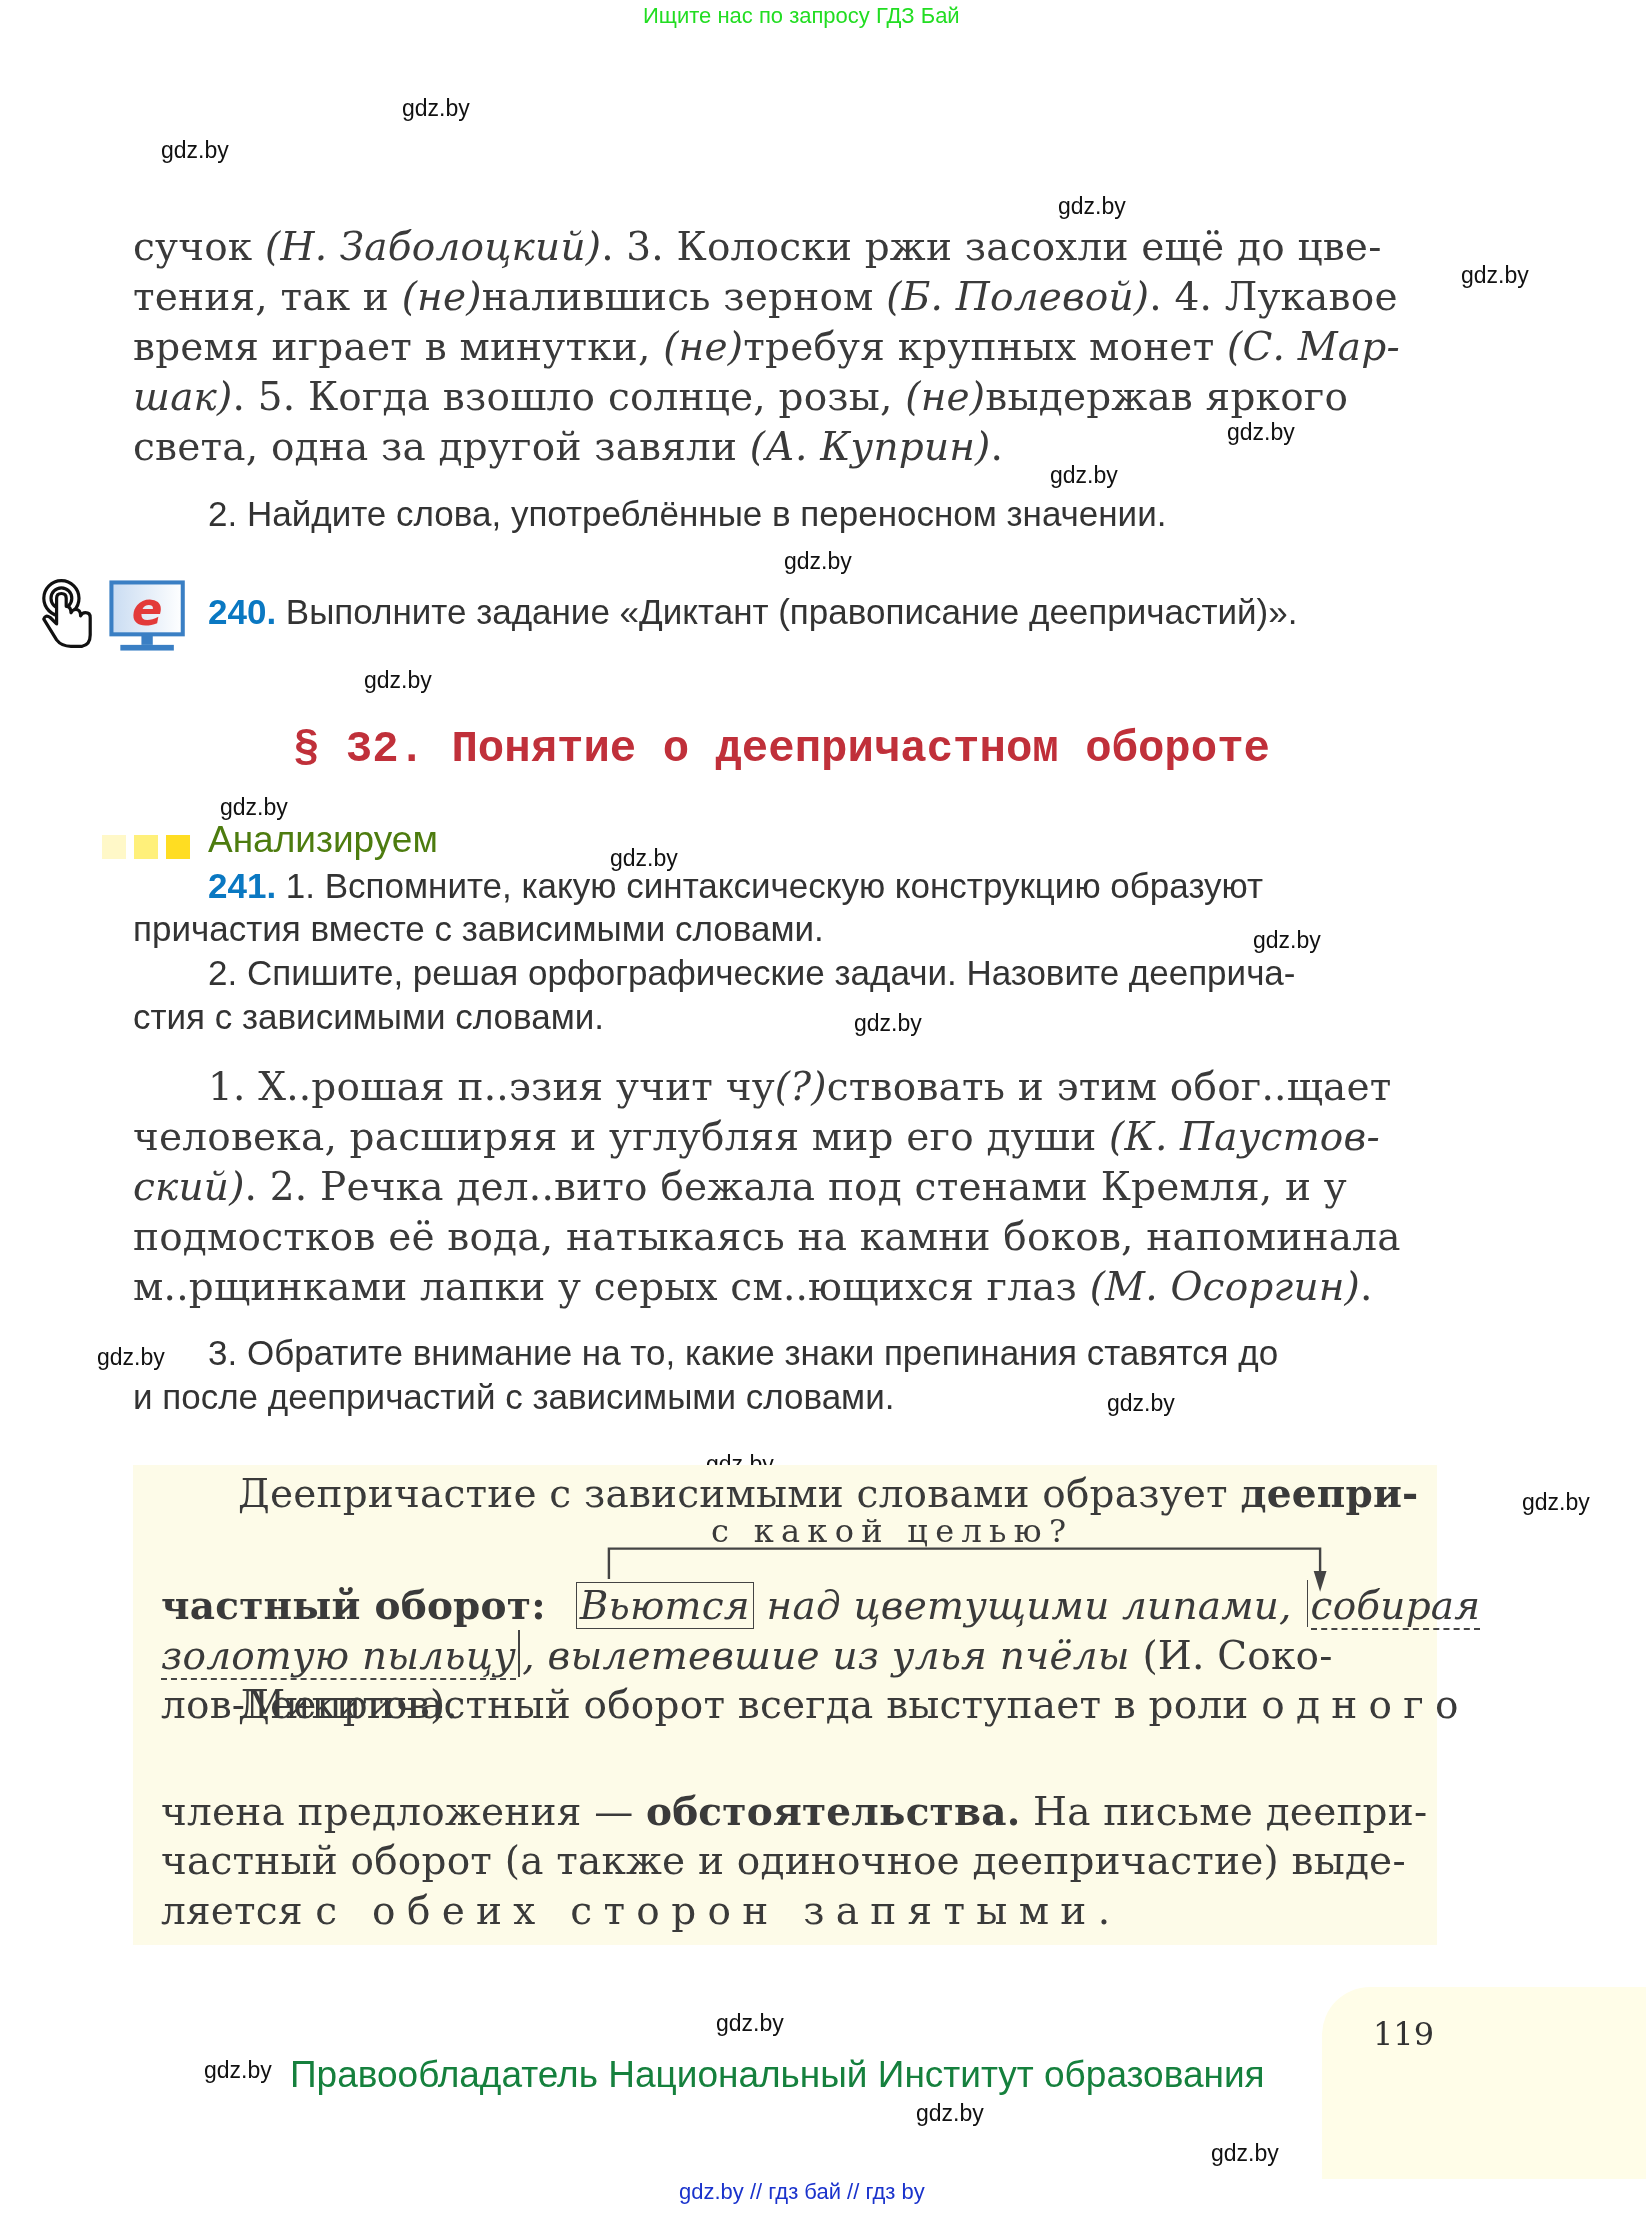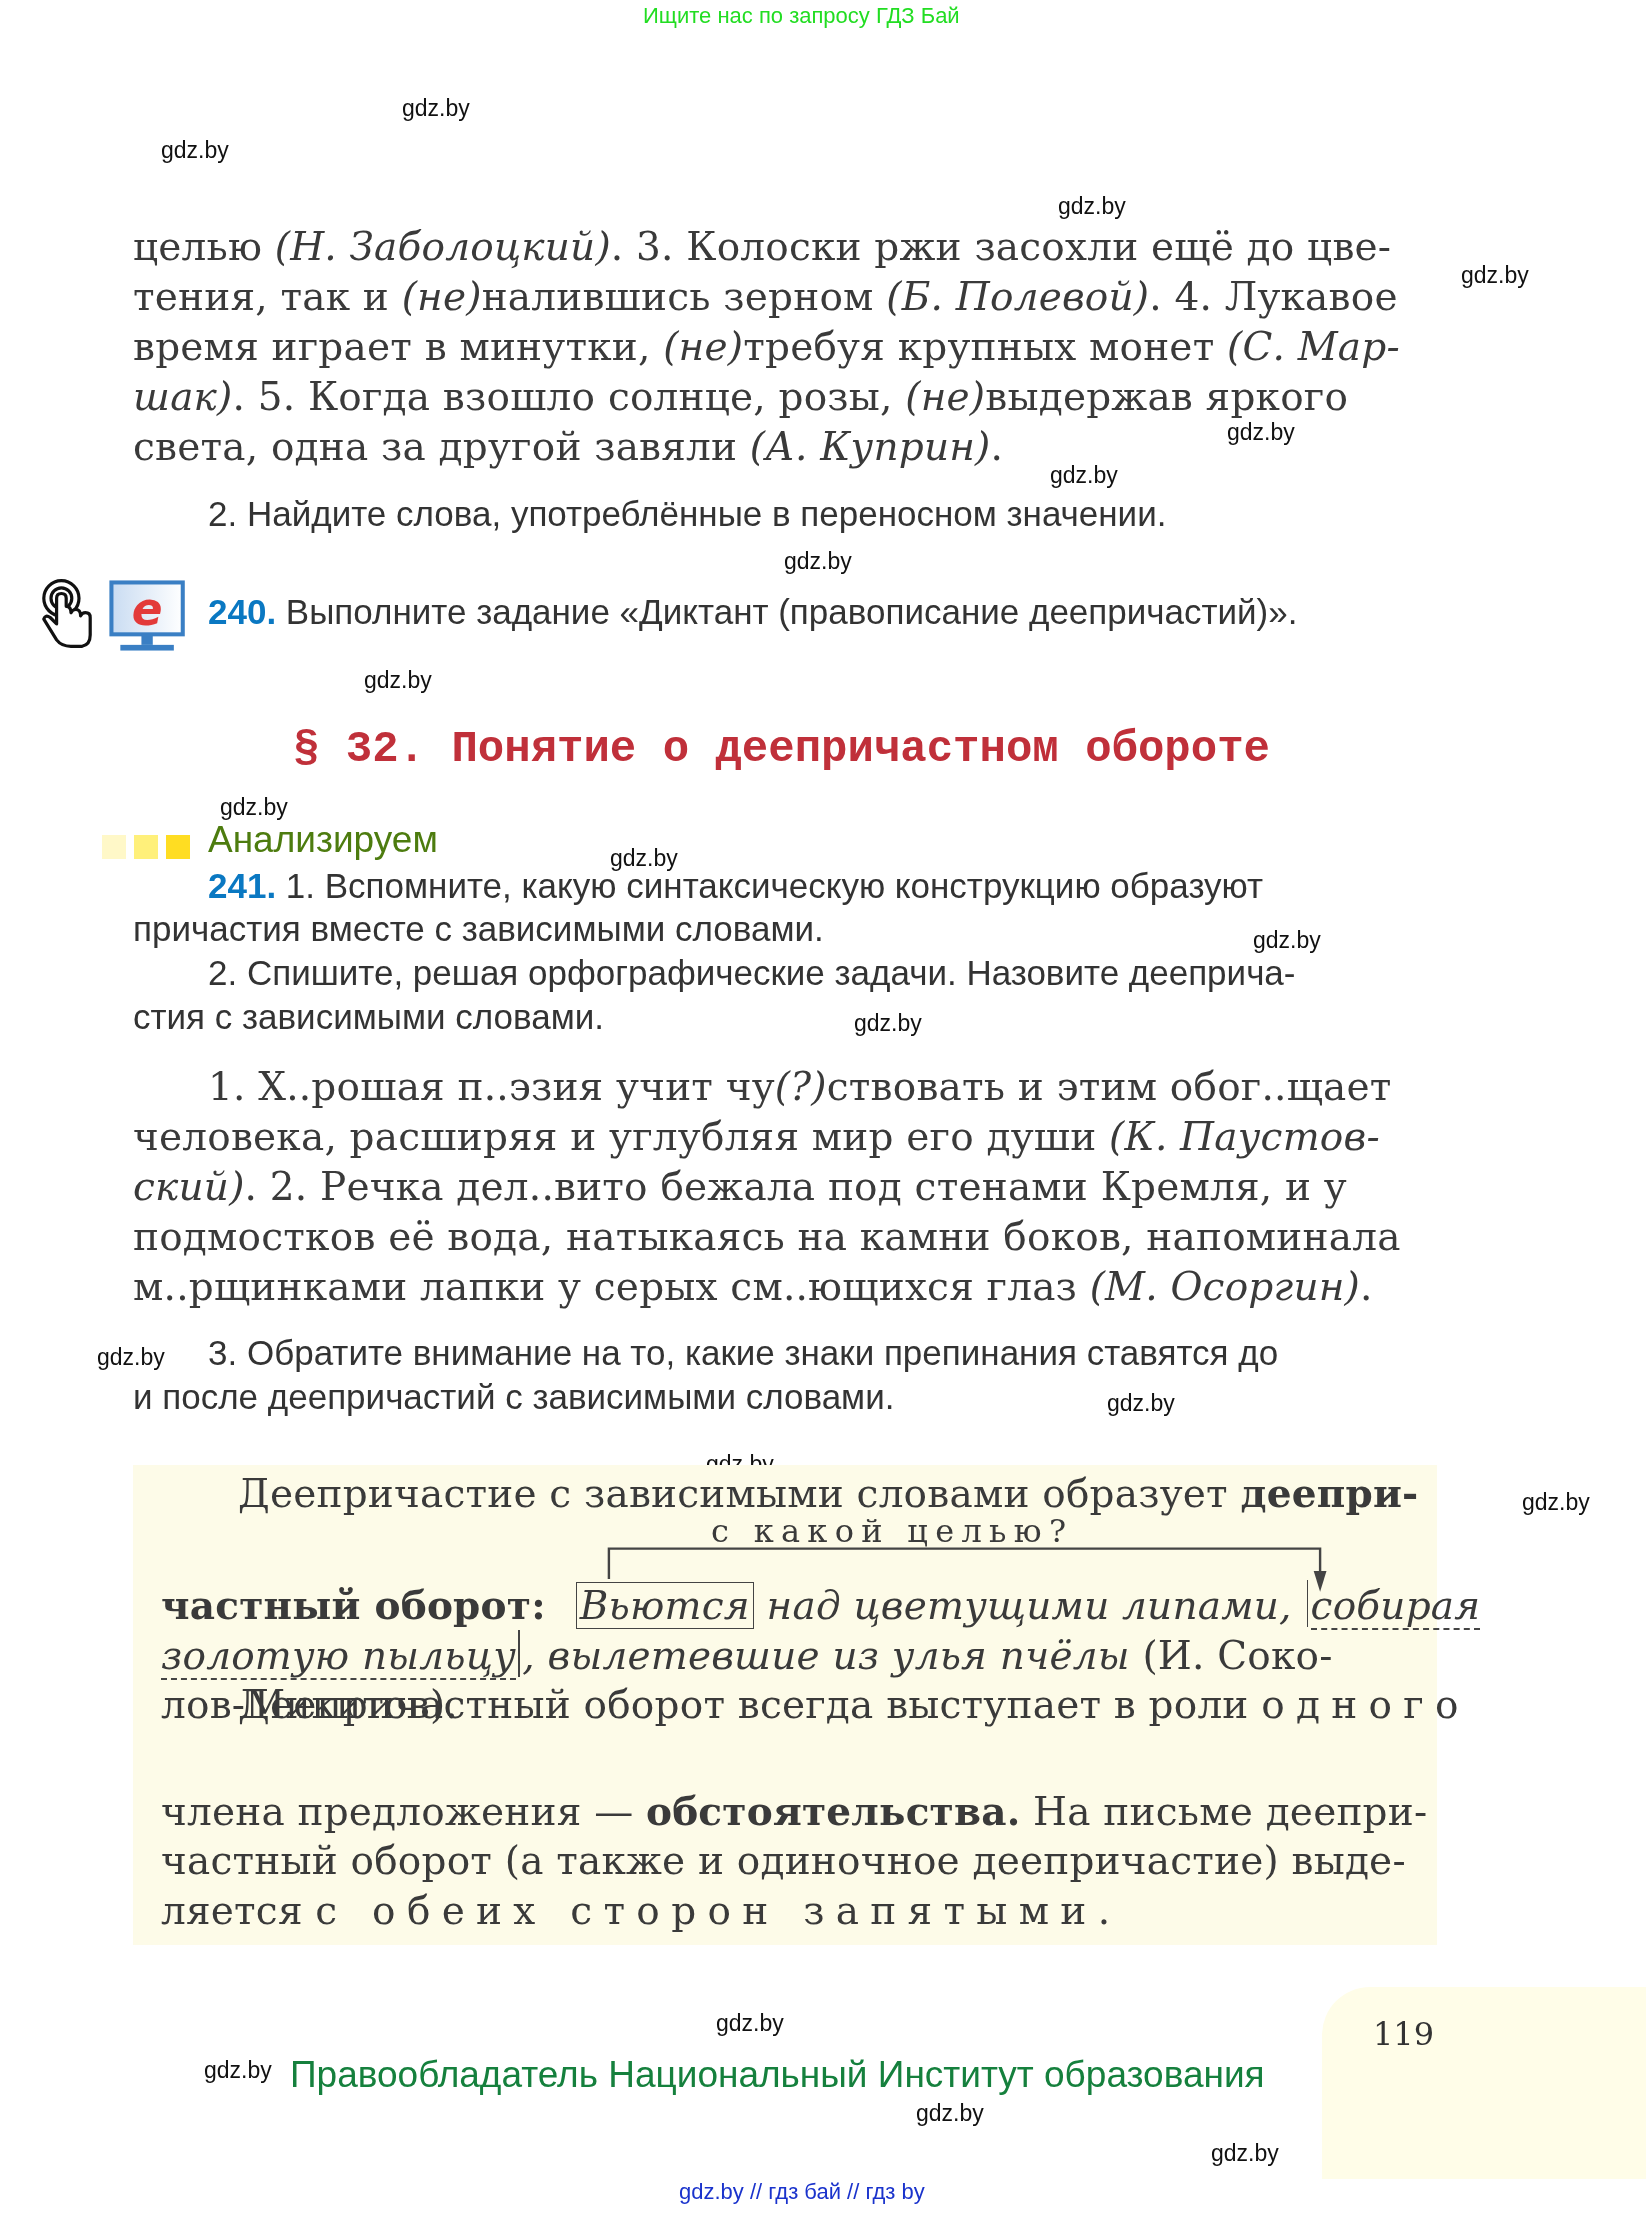--- a/index.html
+++ b/index.html
@@ -51,21 +51,21 @@
 <div class="abs wm" style="left:262px; top:1541px;">gdz.by</div>
 <div class="abs wm" style="left:663px; top:1678px;">gdz.by</div>
 <div class="abs wm" style="left:899px; top:1718px;">gdz.by</div>
 <div class="abs wm" style="left:1340px; top:1912px;">gdz.by</div>
 <div class="abs wm" style="left:716px; top:2010px;">gdz.by</div>
 <div class="abs wm" style="left:204px; top:2057px;">gdz.by</div>
 <div class="abs wm" style="left:916px; top:2100px;">gdz.by</div>
 <div class="abs wm" style="left:1211px; top:2140px;">gdz.by</div>
 
 <div class="abs serif serif-line" style="left:133px; top:222px;">
-  <span>целью </span><span class="it">(Н. Заболоцкий)</span><span>. 3. Колоски ржи засохли ещё до цве-</span>
+  <span>сучок </span><span class="it">(Н. Заболоцкий)</span><span>. 3. Колоски ржи засохли ещё до цве-</span>
 </div>
 <div class="abs serif serif-line" style="left:133px; top:272px;">
   <span>тения, так и </span><span class="it">(не)</span><span>налившись зерном </span><span class="it">(Б. Полевой)</span><span>. 4. Лукавое</span>
 </div>
 <div class="abs serif serif-line" style="left:133px; top:322px;">
   <span>время играет в минутки, </span><span class="it">(не)</span><span>требуя крупных монет </span><span class="it">(С. Мар-</span>
 </div>
 <div class="abs serif serif-line" style="left:133px; top:372px;">
   <span class="it">шак)</span><span>. 5. Когда взошло солнце, розы, </span><span class="it">(не)</span><span>выдержав яркого</span>
 </div>

